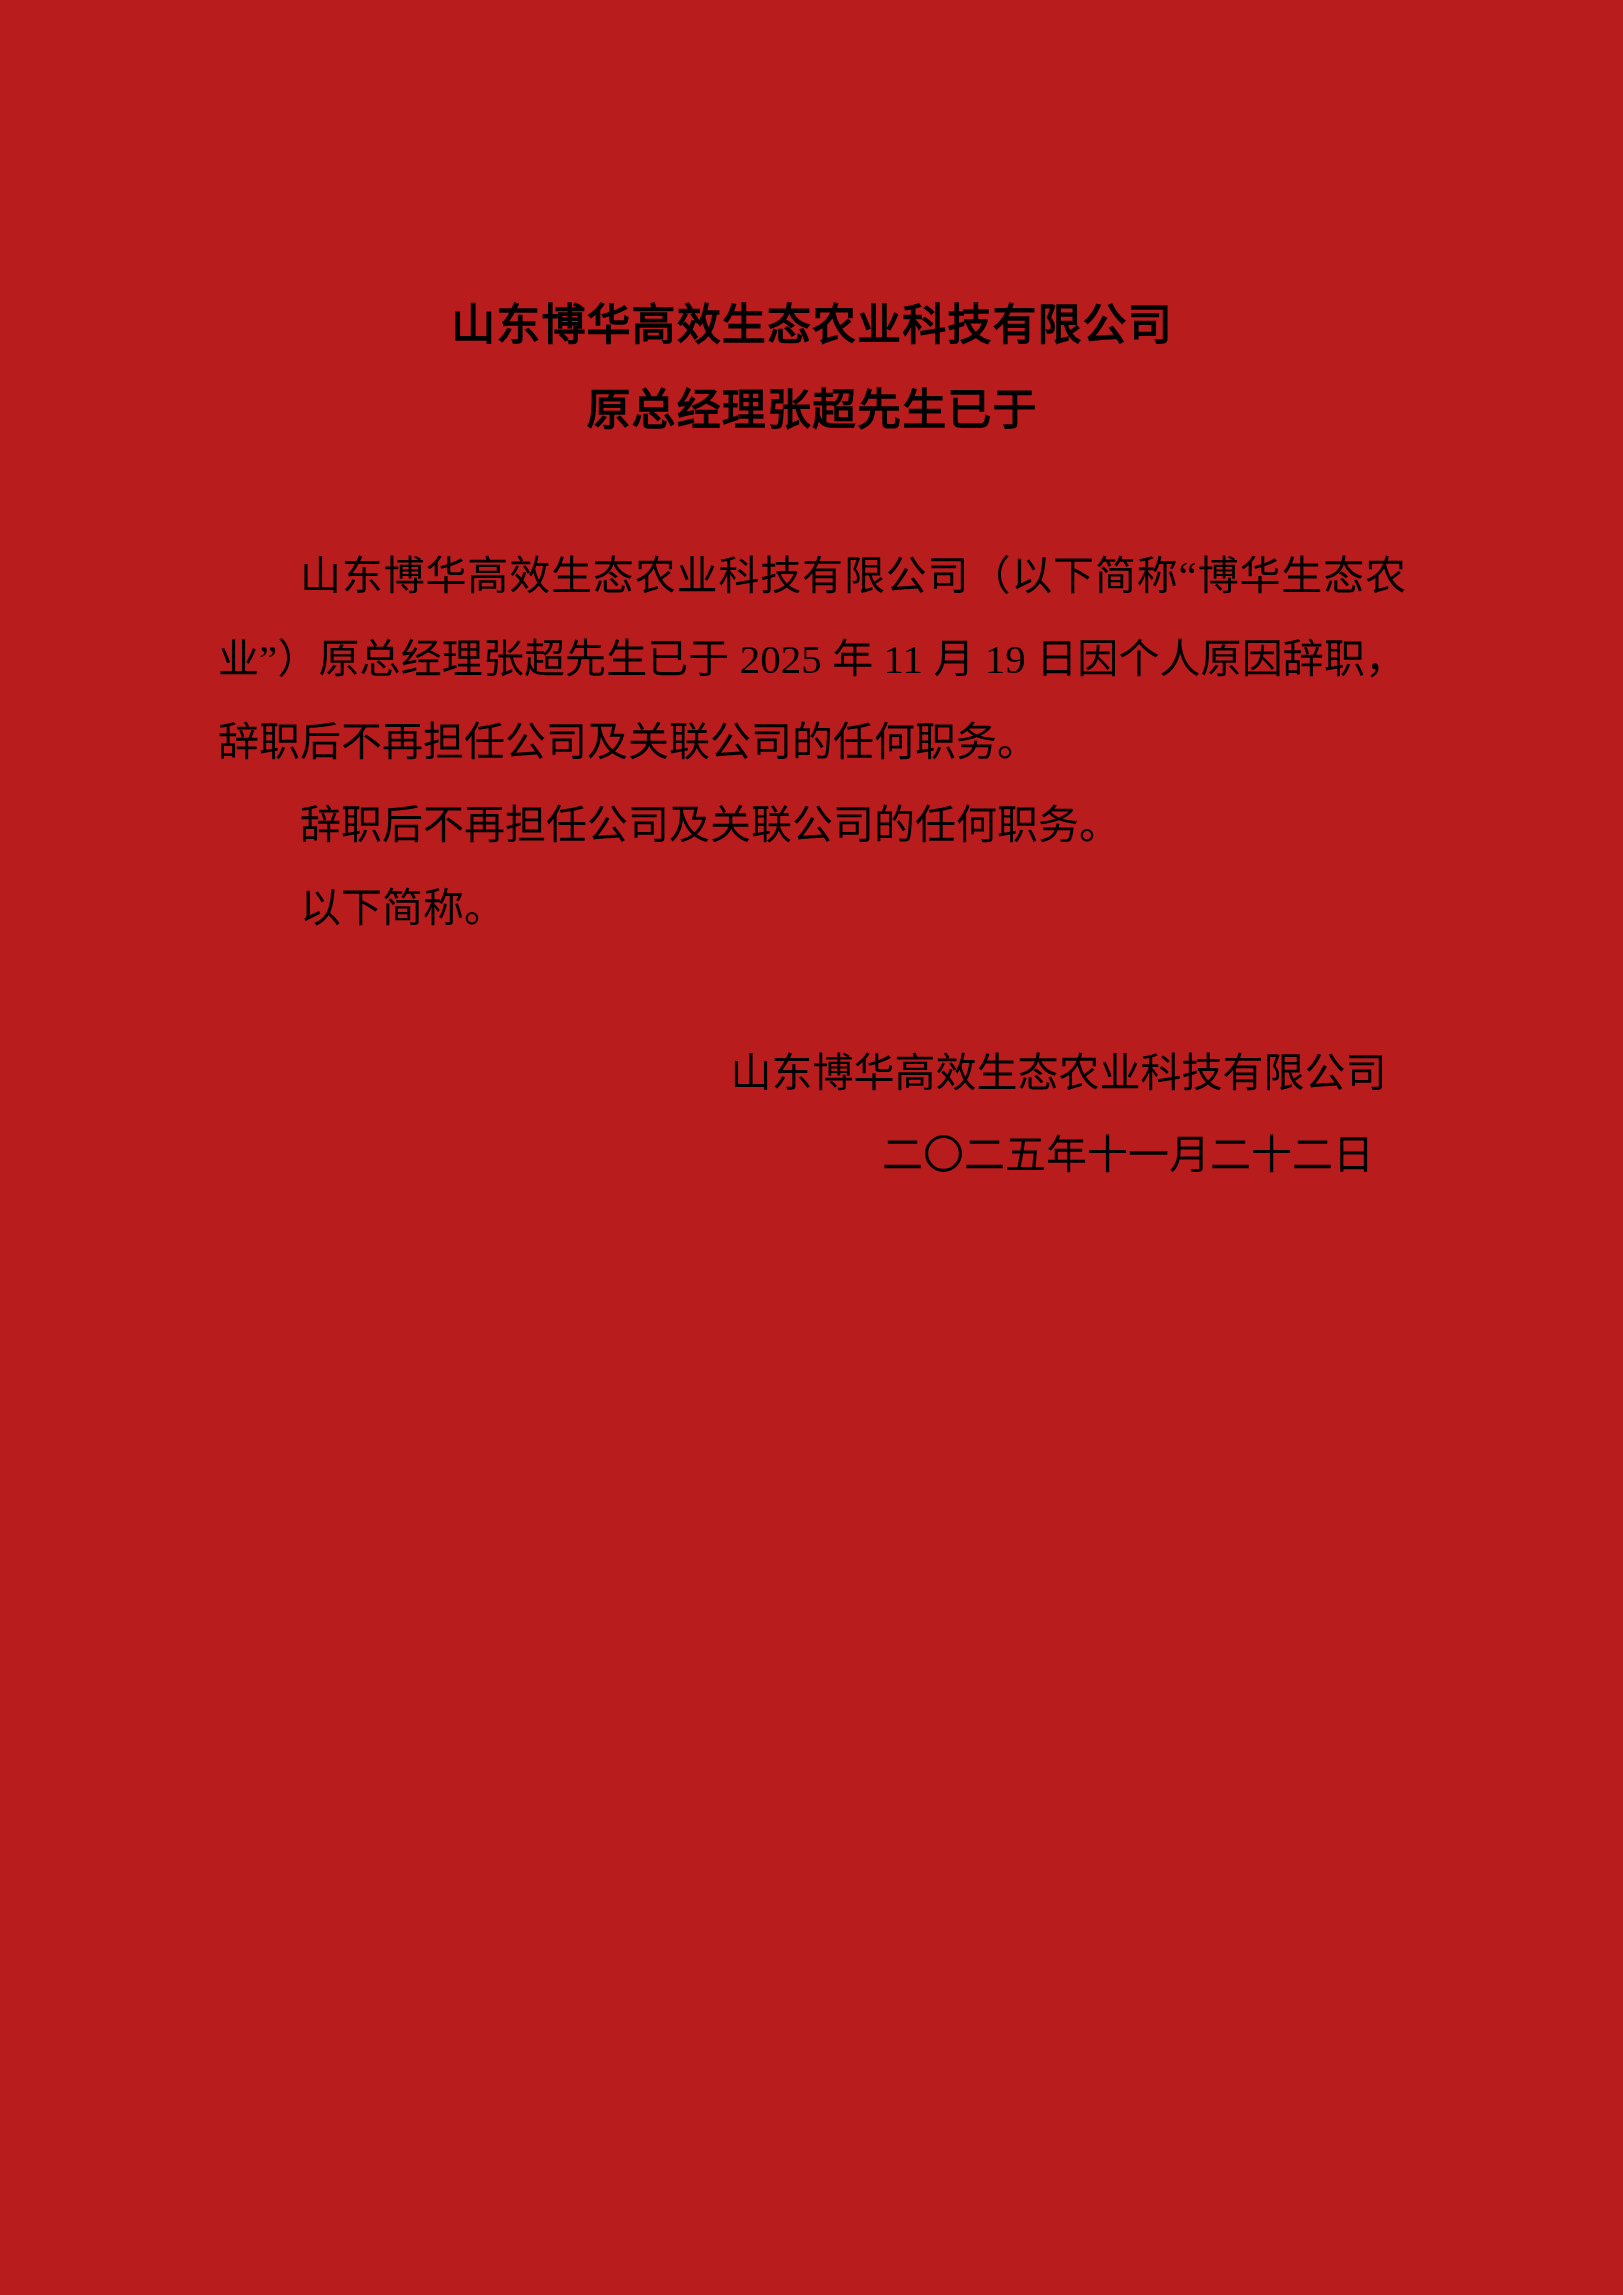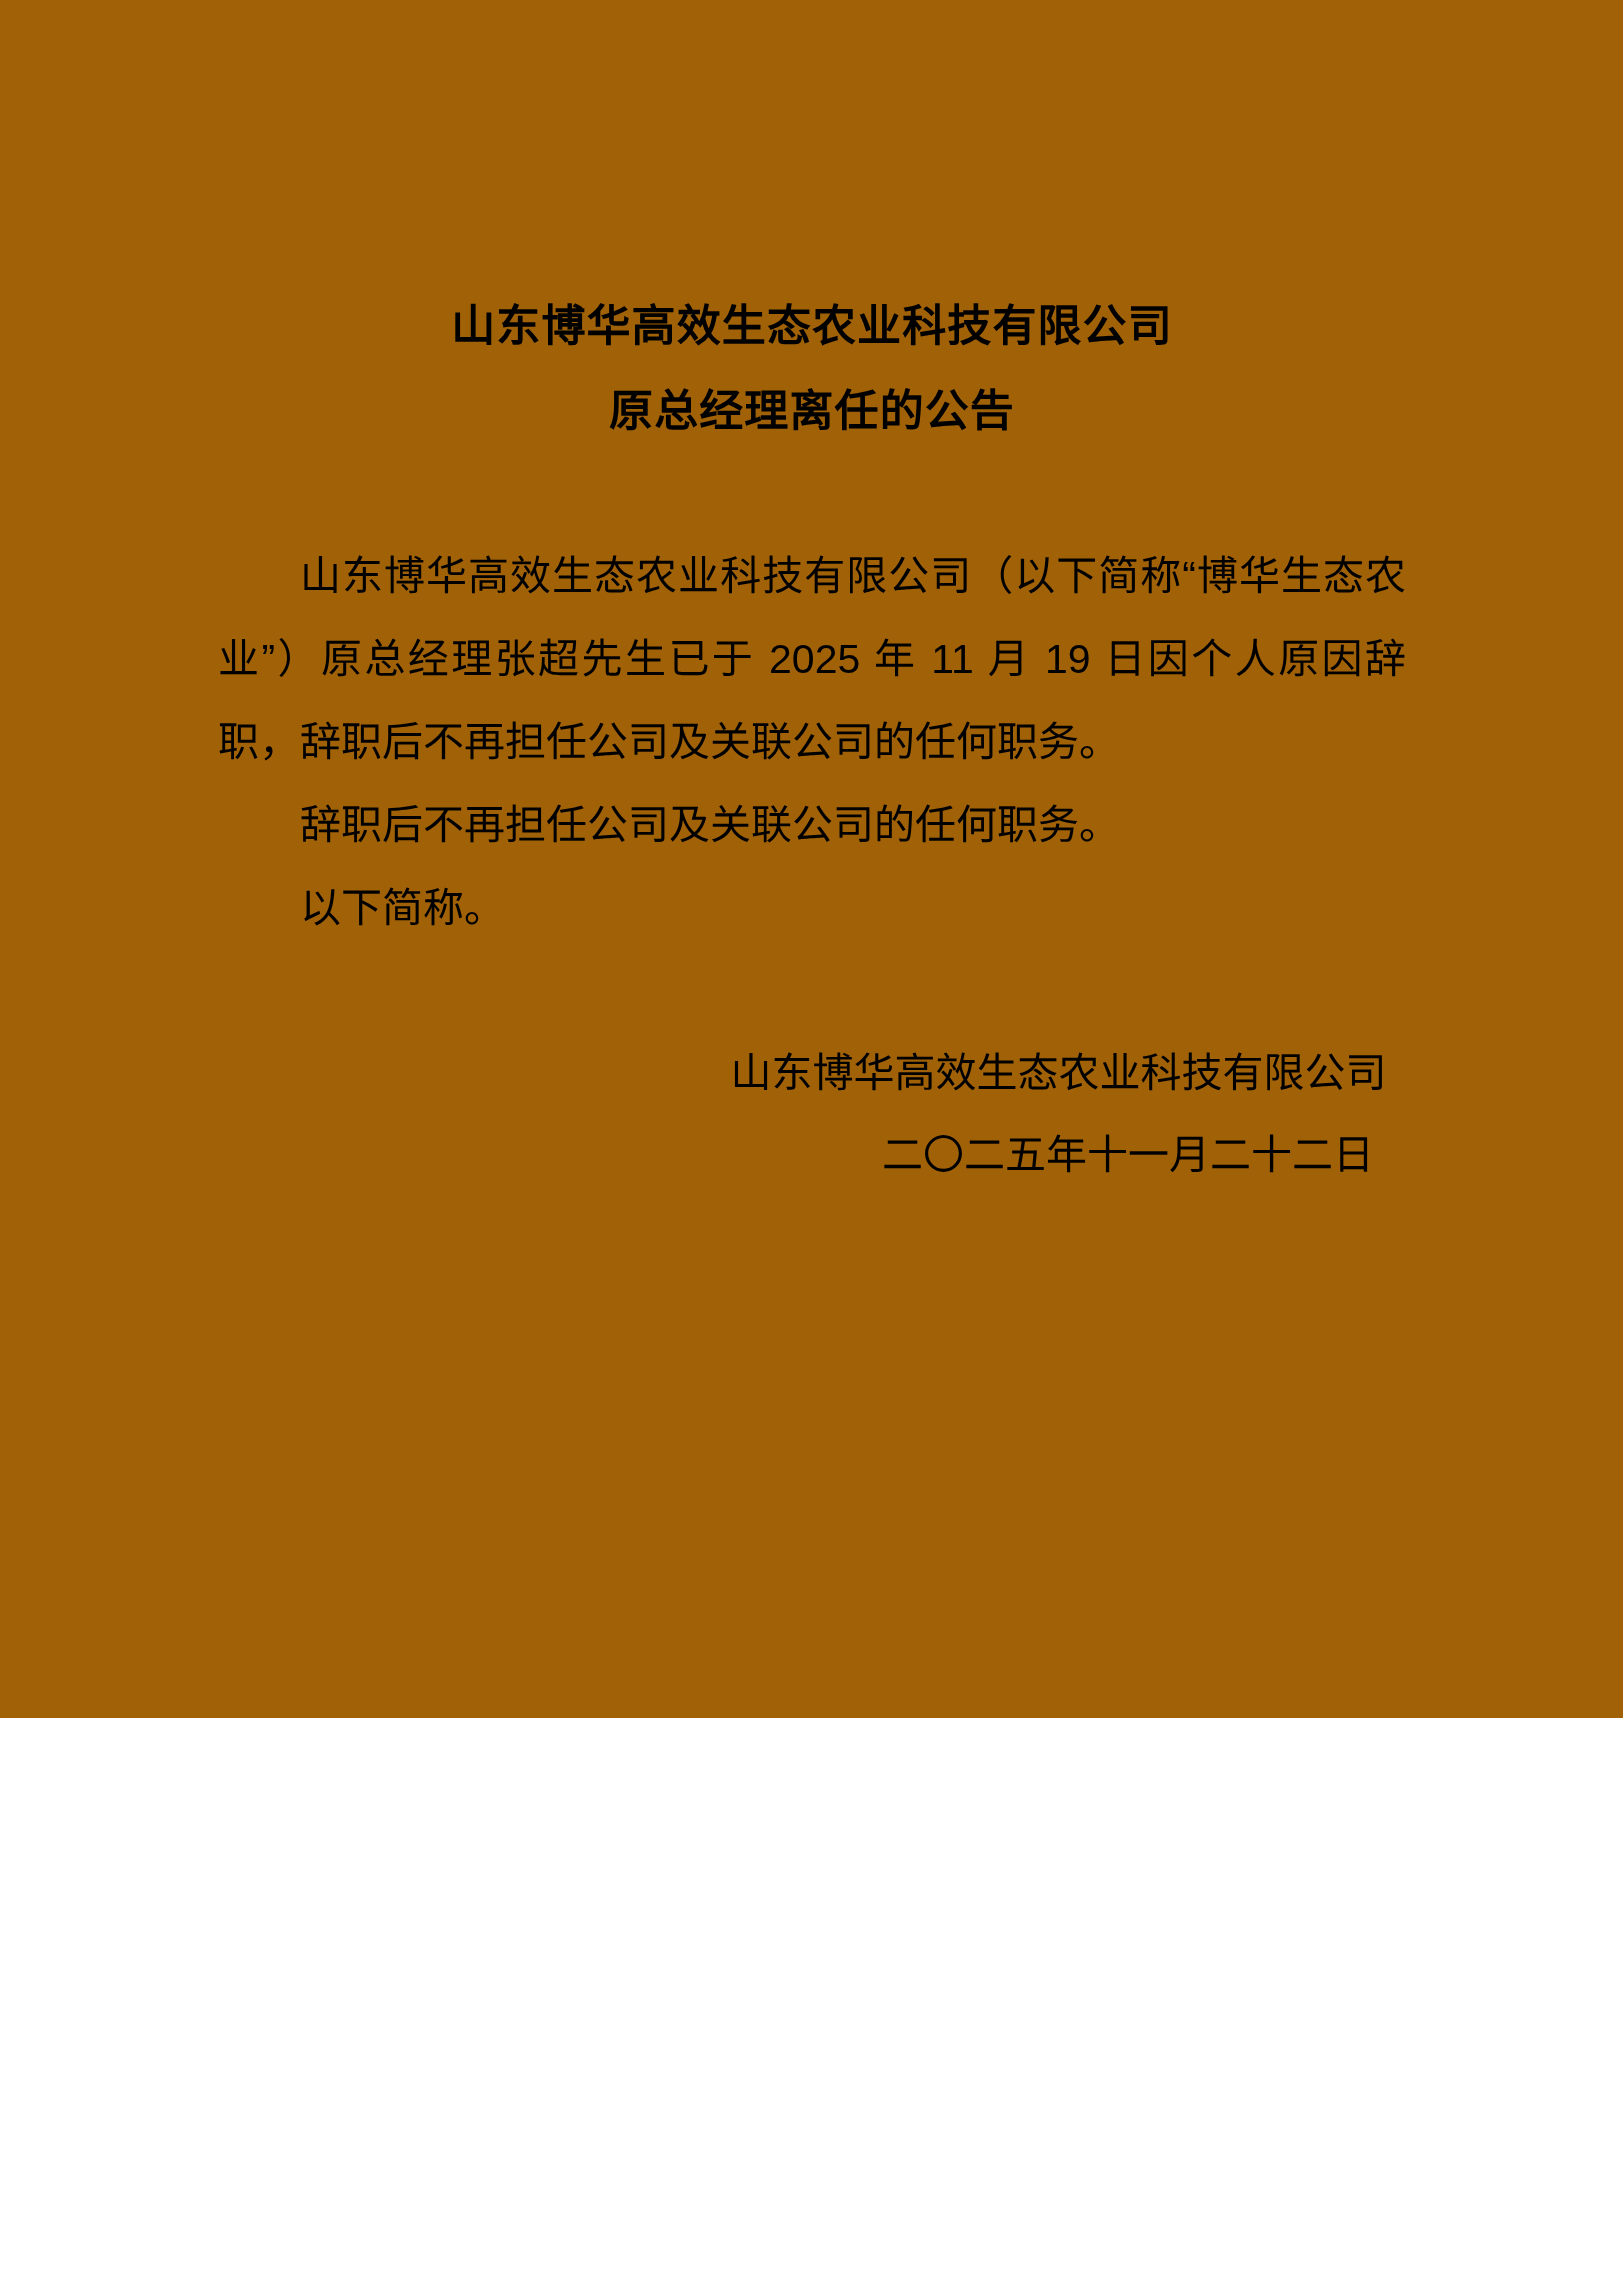--- a/index.html
+++ b/index.html
@@ -4,23 +4,23 @@
 <style>
   * { margin: 0; padding: 0; box-sizing: border-box; }
 
   html, body {
     background: #ffffff;
   }
 
   .page {
     position: relative;
     width: 1623px;
-    height: 1718px;
-    background: #a16207;
-    font-family: Liberation Sans, sans-serif;
+    height: 2295px;
+    background: #b91c1c;
+    font-family: Liberation Serif, serif;
     color: #000000;
     overflow: hidden;
   }
 
   .content {
     position: absolute;
     left: 218px;
     top: 283px;
     width: 1188px;
   }
@@ -61,21 +61,21 @@
   }
 </style>
 </head>
 <body>
 
 <div class="page">
   <div class="content">
 
     <div class="doc-title">山东博华高效生态农业科技有限公司</div>
 
-    <div class="doc-title">原总经理离任的公告</div>
+    <div class="doc-title">原总经理张超先生已于</div>
 
     <div class="spacer-line"></div>
 
     <p class="body-para">山东博华高效生态农业科技有限公司（以下简称“博华生态农业”）原总经理张超先生已于 2025 年 11 月 19 日因个人原因辞职，辞职后不再担任公司及关联公司的任何职务。</p>
 
     <p class="body-para">辞职后不再担任公司及关联公司的任何职务。</p>
 
     <p class="body-para">以下简称。</p>
 
     <div class="spacer-line"></div>

